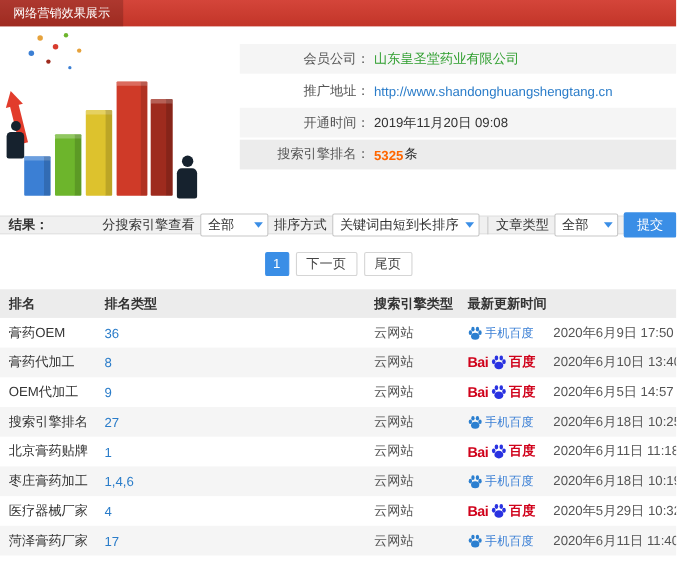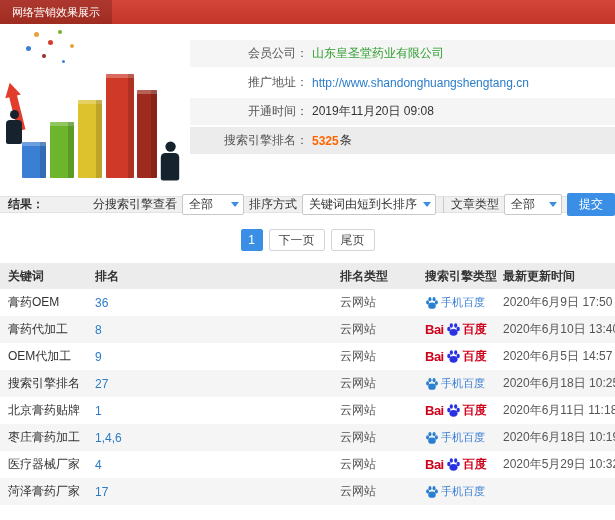--- a/index.html
+++ b/index.html
@@ -5,21 +5,21 @@
   * { margin:0; padding:0; box-sizing:border-box; }
   html,body { background:#fff; }
   body { font-family:"Liberation Sans","DejaVu Sans",sans-serif; font-size:12px; color:#333; }
   .page { position:relative; width:615px; height:520px; overflow:hidden; background:#fff; }
 
   
   .topbar { height:24px; background:linear-gradient(#d4453a,#c23528); display:flex; align-items:center; }
   .topbar-tab { background:rgba(0,0,0,0.18); color:#fff; font-size:11px; line-height:24px; padding:0 12px; }
 
   
-  .info-section { display:flex; height:172px; }
+  .info-section { display:flex; height:172px;gap:28px; }
   .chart-art { position:relative; width:190px; height:172px; flex:0 0 190px; overflow:hidden; }
   .chart-art .bar { position:absolute; bottom:18px; border-radius:1px; box-shadow:inset -6px 0 rgba(0,0,0,0.15), inset 0 4px rgba(255,255,255,0.25); }
   .b1 { left:22px; width:24px; height:36px; background:#3b7fd4; }
   .b2 { left:50px; width:24px; height:56px; background:#6db52c; }
   .b3 { left:78px; width:24px; height:78px; background:#ddc22d; }
   .b4 { left:106px; width:28px; height:104px; background:#cf3a28; }
   .b5 { left:137px; width:20px; height:88px; background:#9e2b1e; }
   .arrow-up { position:absolute; left:8px; top:58px; width:16px; height:52px; transform:rotate(-14deg); }
   .arrow-up:before { content:""; position:absolute; left:0; top:0; border-left:8px solid transparent; border-right:8px solid transparent; border-bottom:14px solid #e23c2c; }
   .arrow-up:after { content:""; position:absolute; left:4px; top:13px; width:8px; height:36px; background:#e23c2c; }
@@ -158,21 +158,20 @@
   </div>
 
   <div class="pagination">
     <span class="page-current">1</span>
     <span class="page-btn">下一页</span>
     <span class="page-btn">尾页</span>
   </div>
 
   <div class="table">
     <div class="t-head" id="t-head">
-        <span class="cell">关键词</span>
         <span class="cell">排名</span>
         <span class="cell">排名类型</span>
         <span class="cell">搜索引擎类型</span>
         <span class="cell">最新更新时间</span>
       </div>
     <div id="t-body">
         <div class="trow odd">
           <span class="cell c-keyword">膏药OEM</span>
           <span class="cell c-rank">36</span>
           <span class="cell c-ranktype">云网站</span>
@@ -311,17 +310,18 @@
               <svg width="14" height="14" viewBox="0 0 24 24">
                 <ellipse cx="12" cy="16.5" rx="6.5" ry="5.5" fill="#2b7fd0"></ellipse>
                 <ellipse cx="4.5" cy="11" rx="2.6" ry="3.6" fill="#2b7fd0"></ellipse>
                 <ellipse cx="19.5" cy="11" rx="2.6" ry="3.6" fill="#2b7fd0"></ellipse>
                 <ellipse cx="8.5" cy="5.5" rx="2.6" ry="3.6" fill="#2b7fd0"></ellipse>
                 <ellipse cx="15.5" cy="5.5" rx="2.6" ry="3.6" fill="#2b7fd0"></ellipse>
               </svg>
             </span>
             <span class="m-label">手机百度</span>
           </span>
+          <span class="cell c-time">2020年6月11日 11:40</span>
         </div>
       </div>
   </div>
 
 </div>
 
 </body></html>

